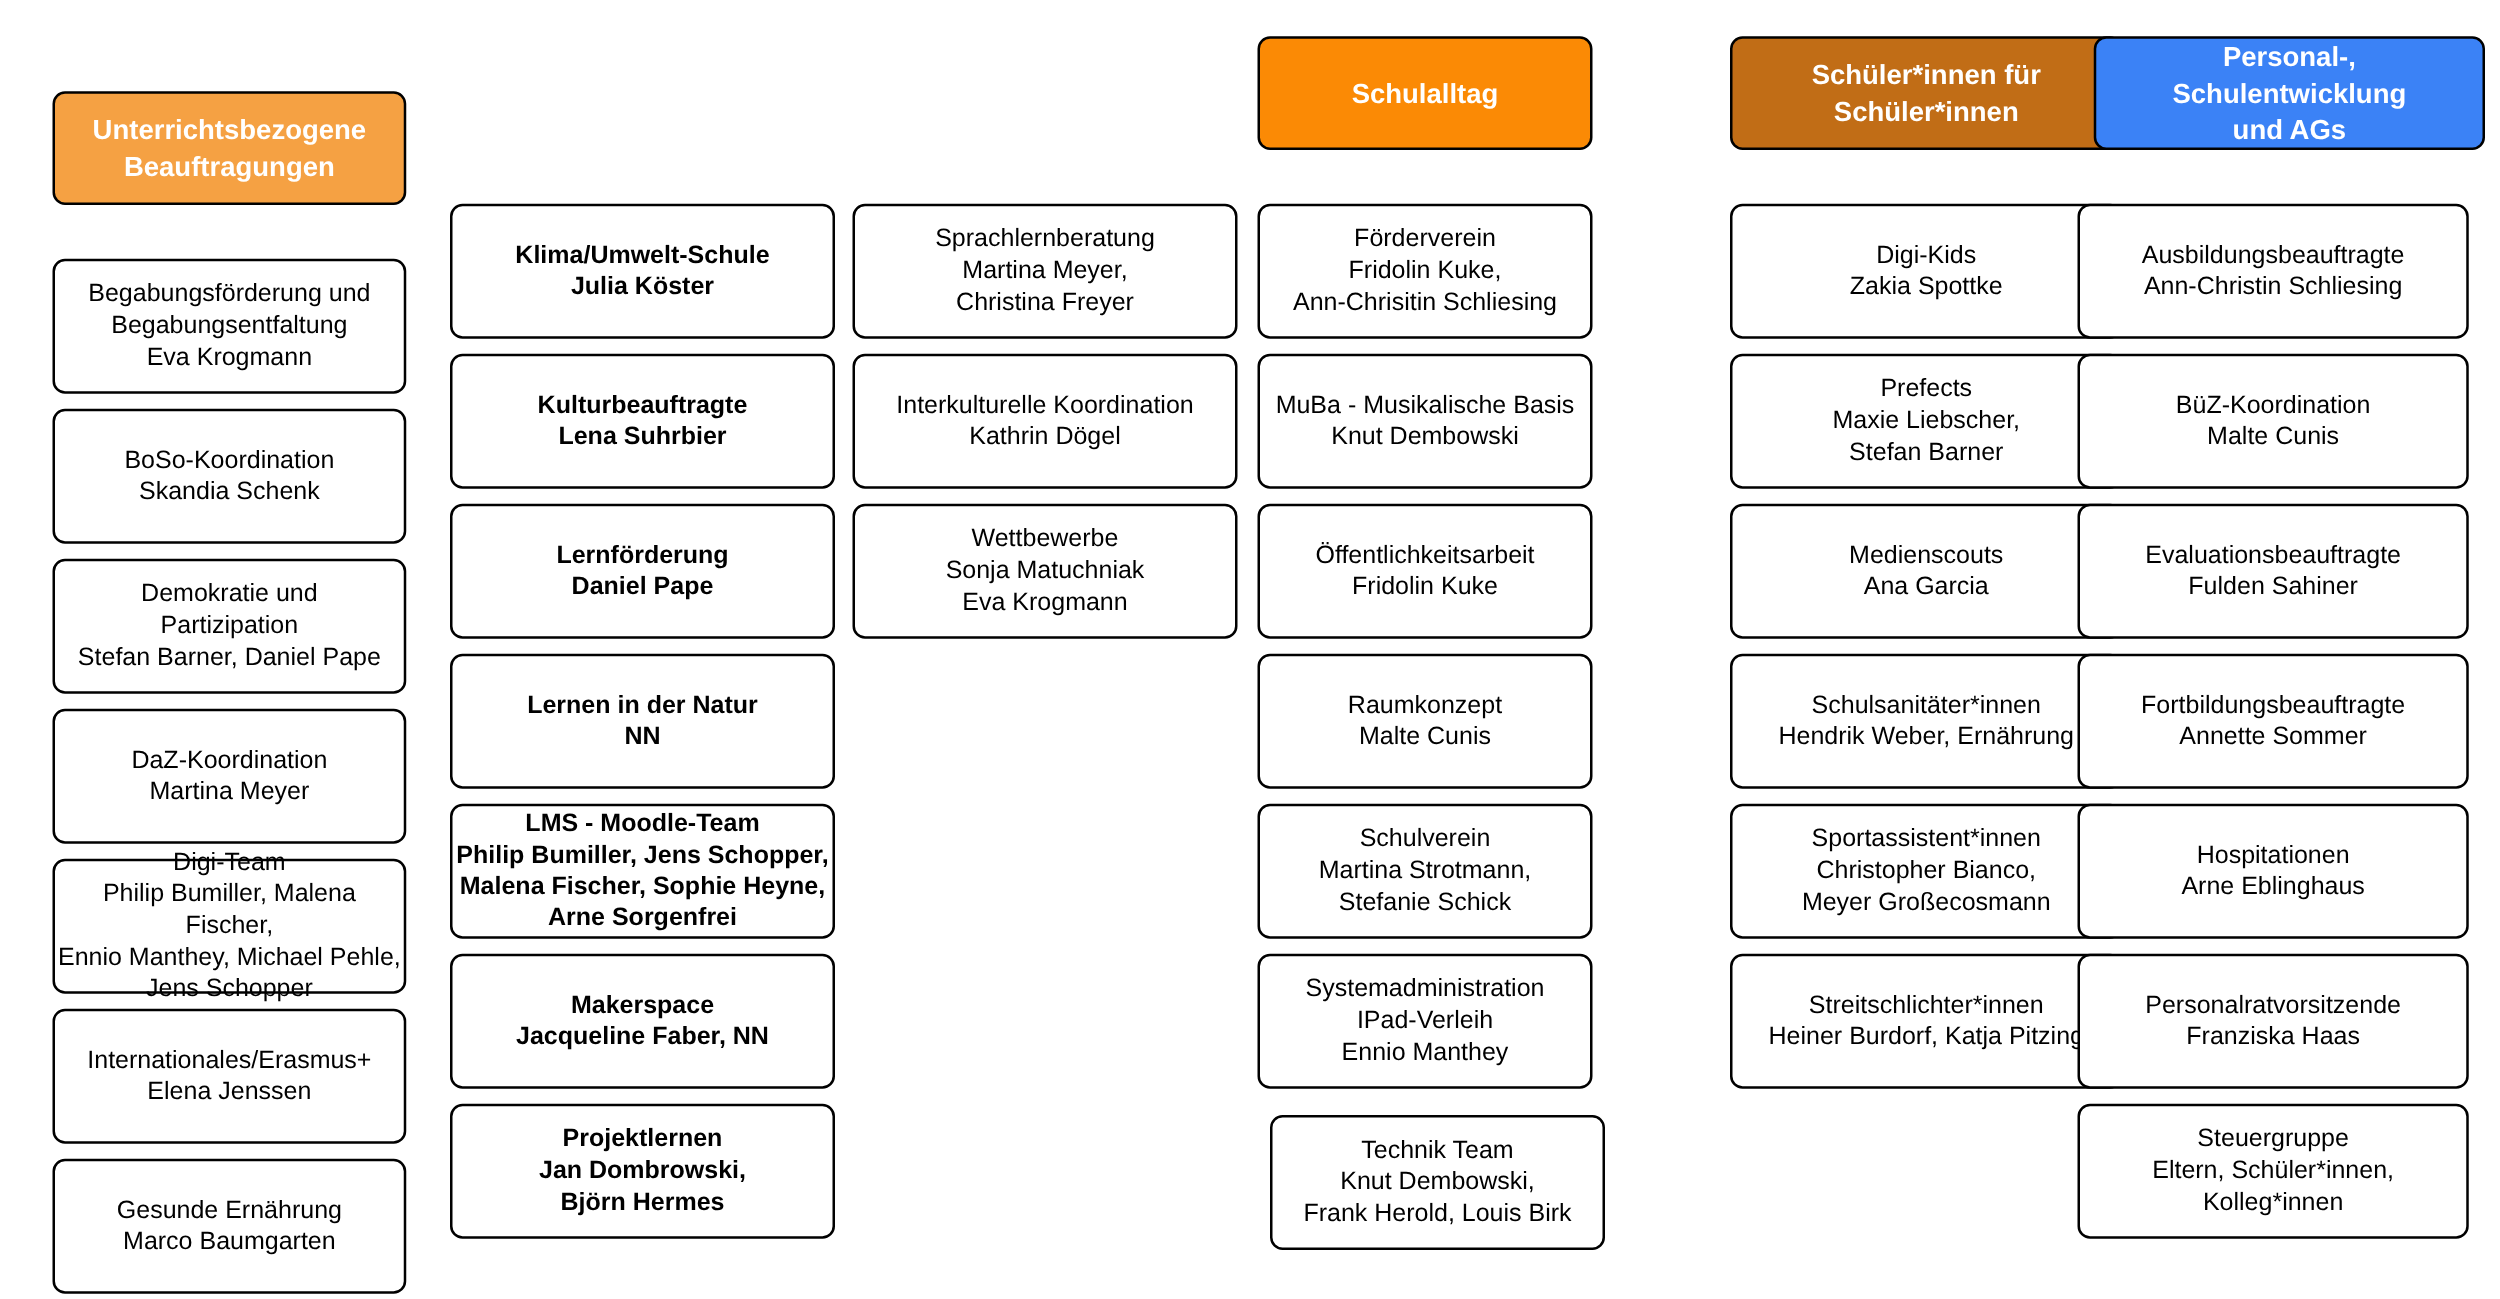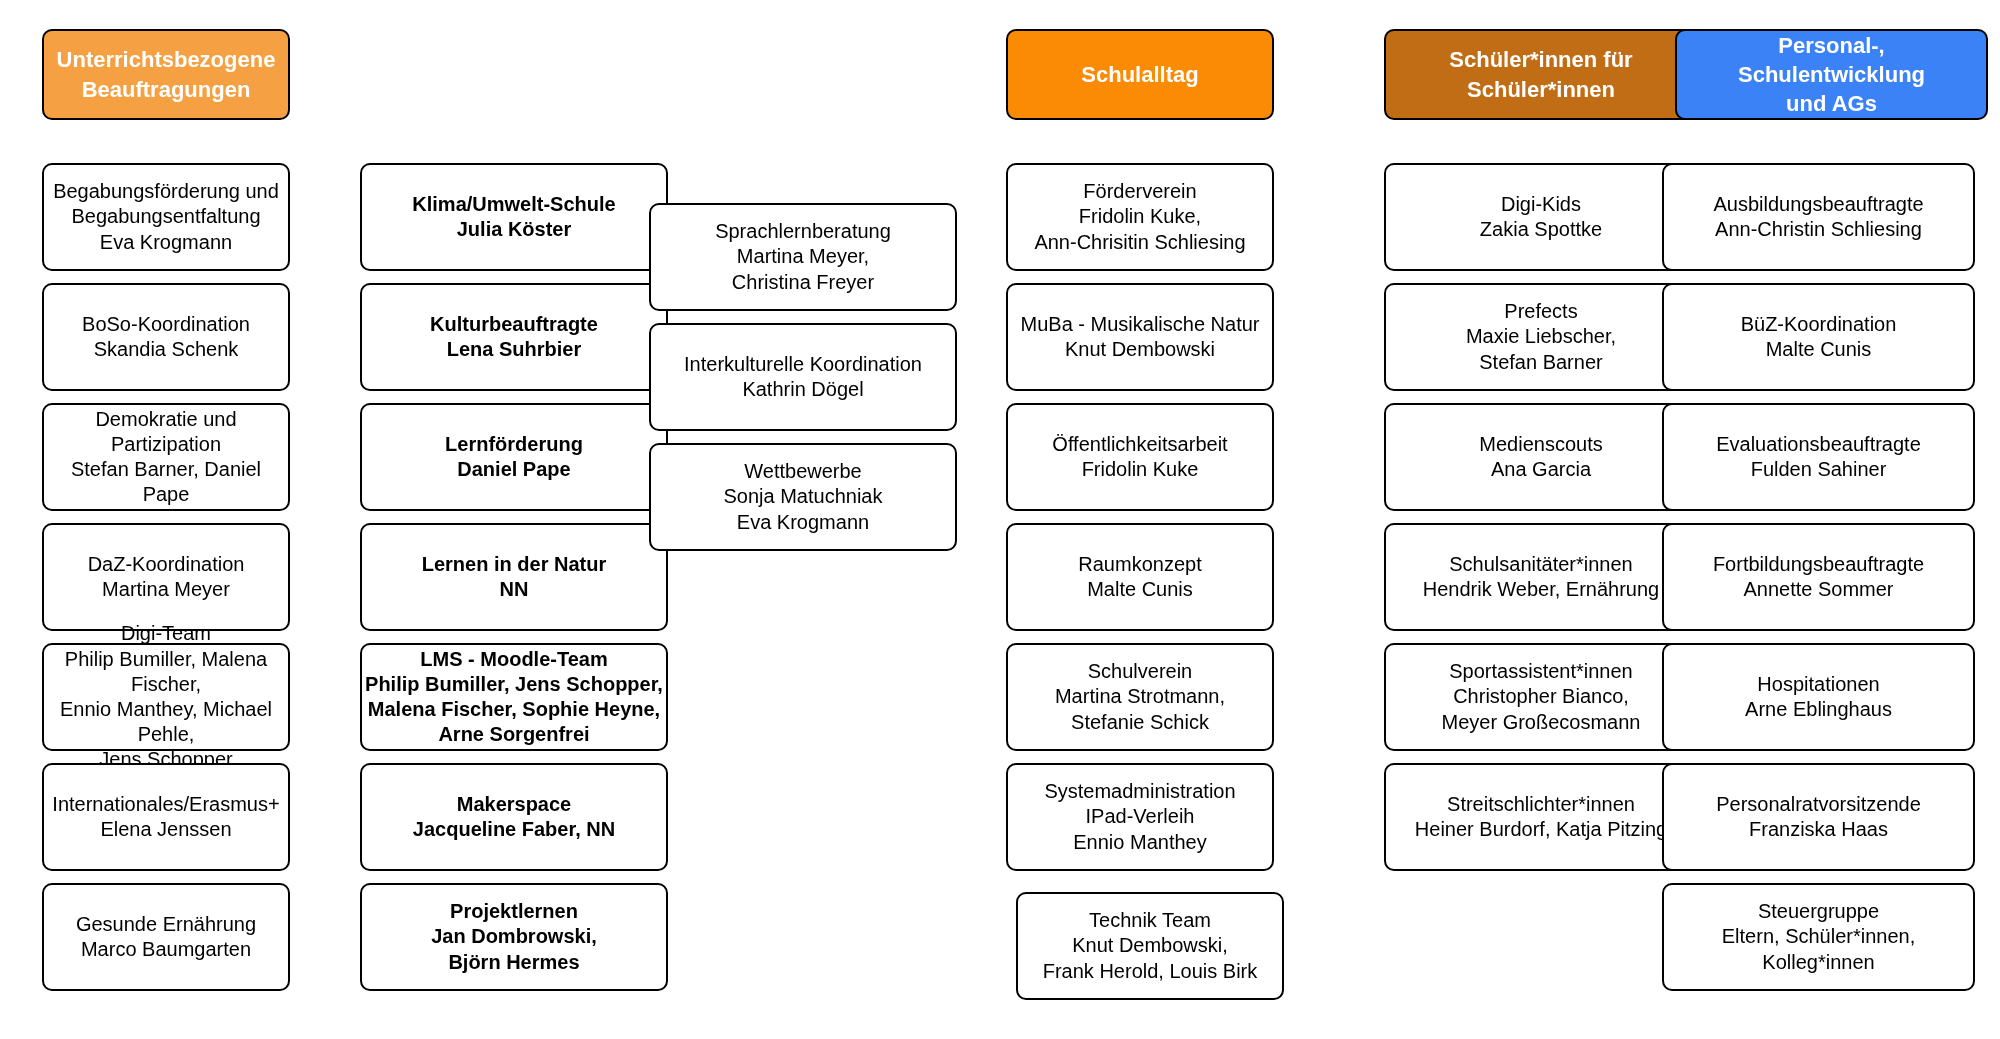--- a/index.html
+++ b/index.html
@@ -42,23 +42,23 @@
     line-height: 1.26;
     display: flex;
     align-items: center;
     justify-content: center;
     text-align: center;
     white-space: pre-line;
     padding: 1px 2px;
     overflow: visible;
   }
   
-  .c0 { left: 42px;   width: 248px; }
+  .c0 { left: 42px;   width: 283px; margin-top: 44px; }
   .c1 { left: 360px;  width: 308px; font-weight: bold; }
-  .c2 { left: 649px;  width: 308px; margin-top: 40px; }
+  .c2 { left: 682px;  width: 308px; }
   .c3 { left: 1006px; width: 268px; }
   .c4 { left: 1384px; width: 314px; }
   .c5 { left: 1662px; width: 313px; }
   
   .r0 { top: 163px; }
   .r1 { top: 283px; }
   .r2 { top: 403px; }
   .r3 { top: 523px; }
   .r4 { top: 643px; }
   .r5 { top: 763px; }
@@ -123,21 +123,21 @@
     <div class="box c2 r2">Wettbewerbe
 Sonja Matuchniak
 Eva Krogmann</div>
   </div>
 
   <div>
     <div class="header-box c3" style="background-color: rgb(251, 138, 5);">Schulalltag</div>
     <div class="box c3 r0">Förderverein
 Fridolin Kuke,
 Ann-Chrisitin Schliesing</div>
-    <div class="box c3 r1">MuBa - Musikalische Natur
+    <div class="box c3 r1">MuBa - Musikalische Basis
 Knut Dembowski</div>
     <div class="box c3 r2">Öffentlichkeitsarbeit
 Fridolin Kuke</div>
     <div class="box c3 r3">Raumkonzept
 Malte Cunis</div>
     <div class="box c3 r4">Schulverein
 Martina Strotmann,
 Stefanie Schick</div>
     <div class="box c3 r5">Systemadministration
 IPad-Verleih

